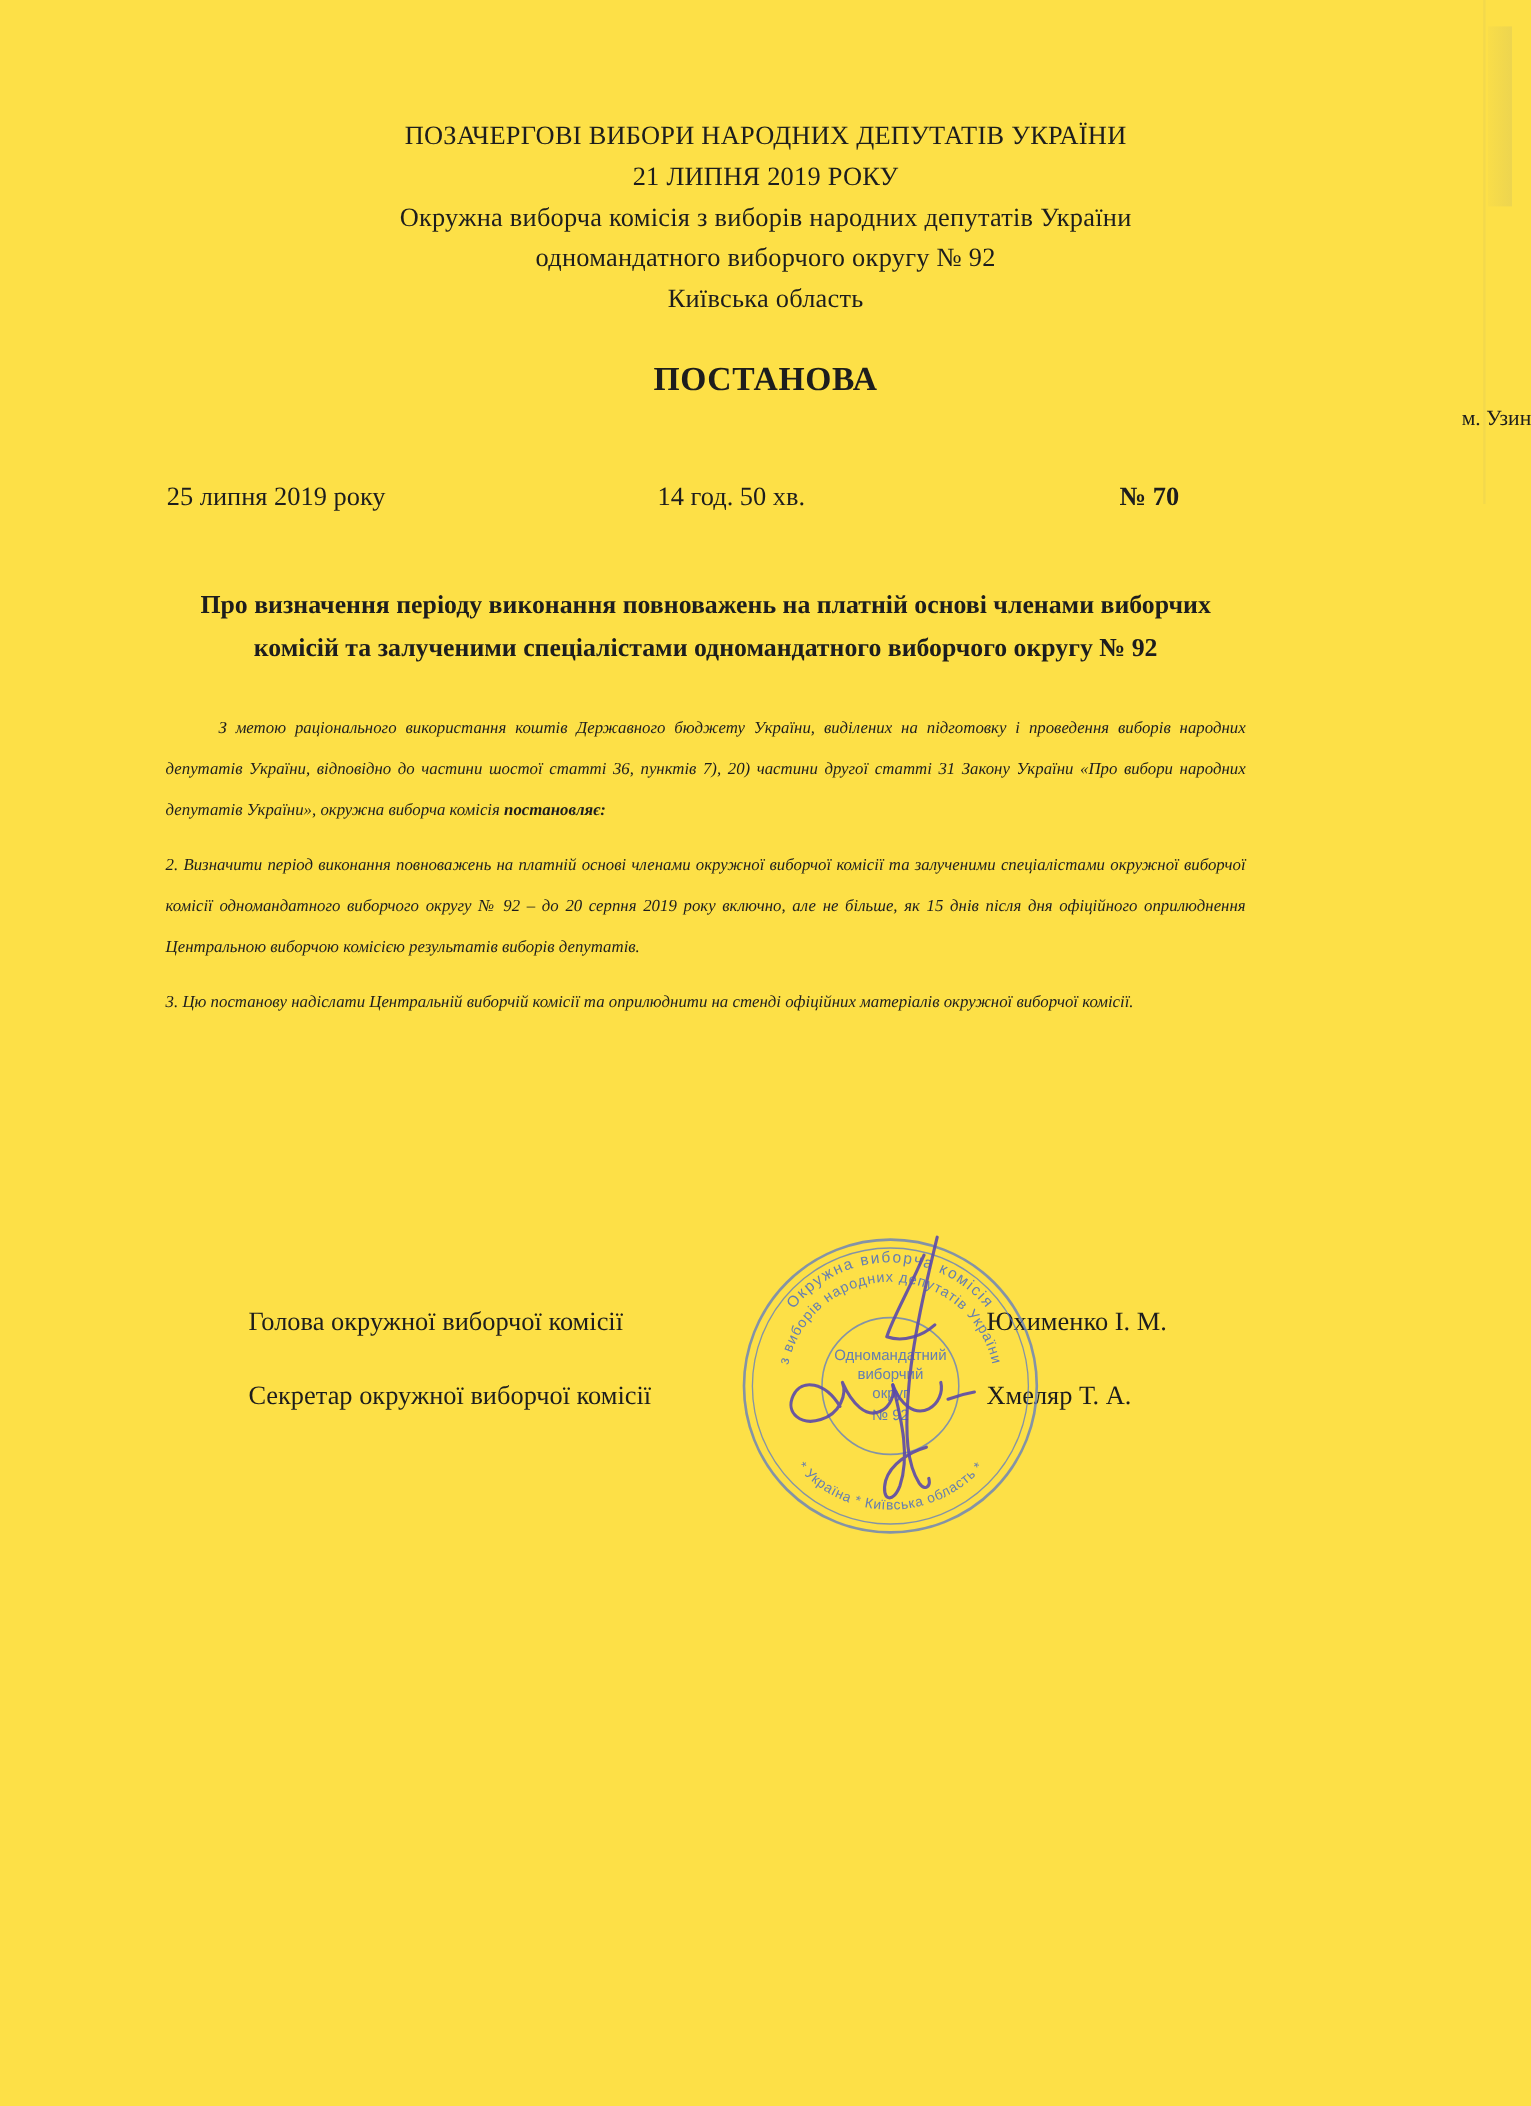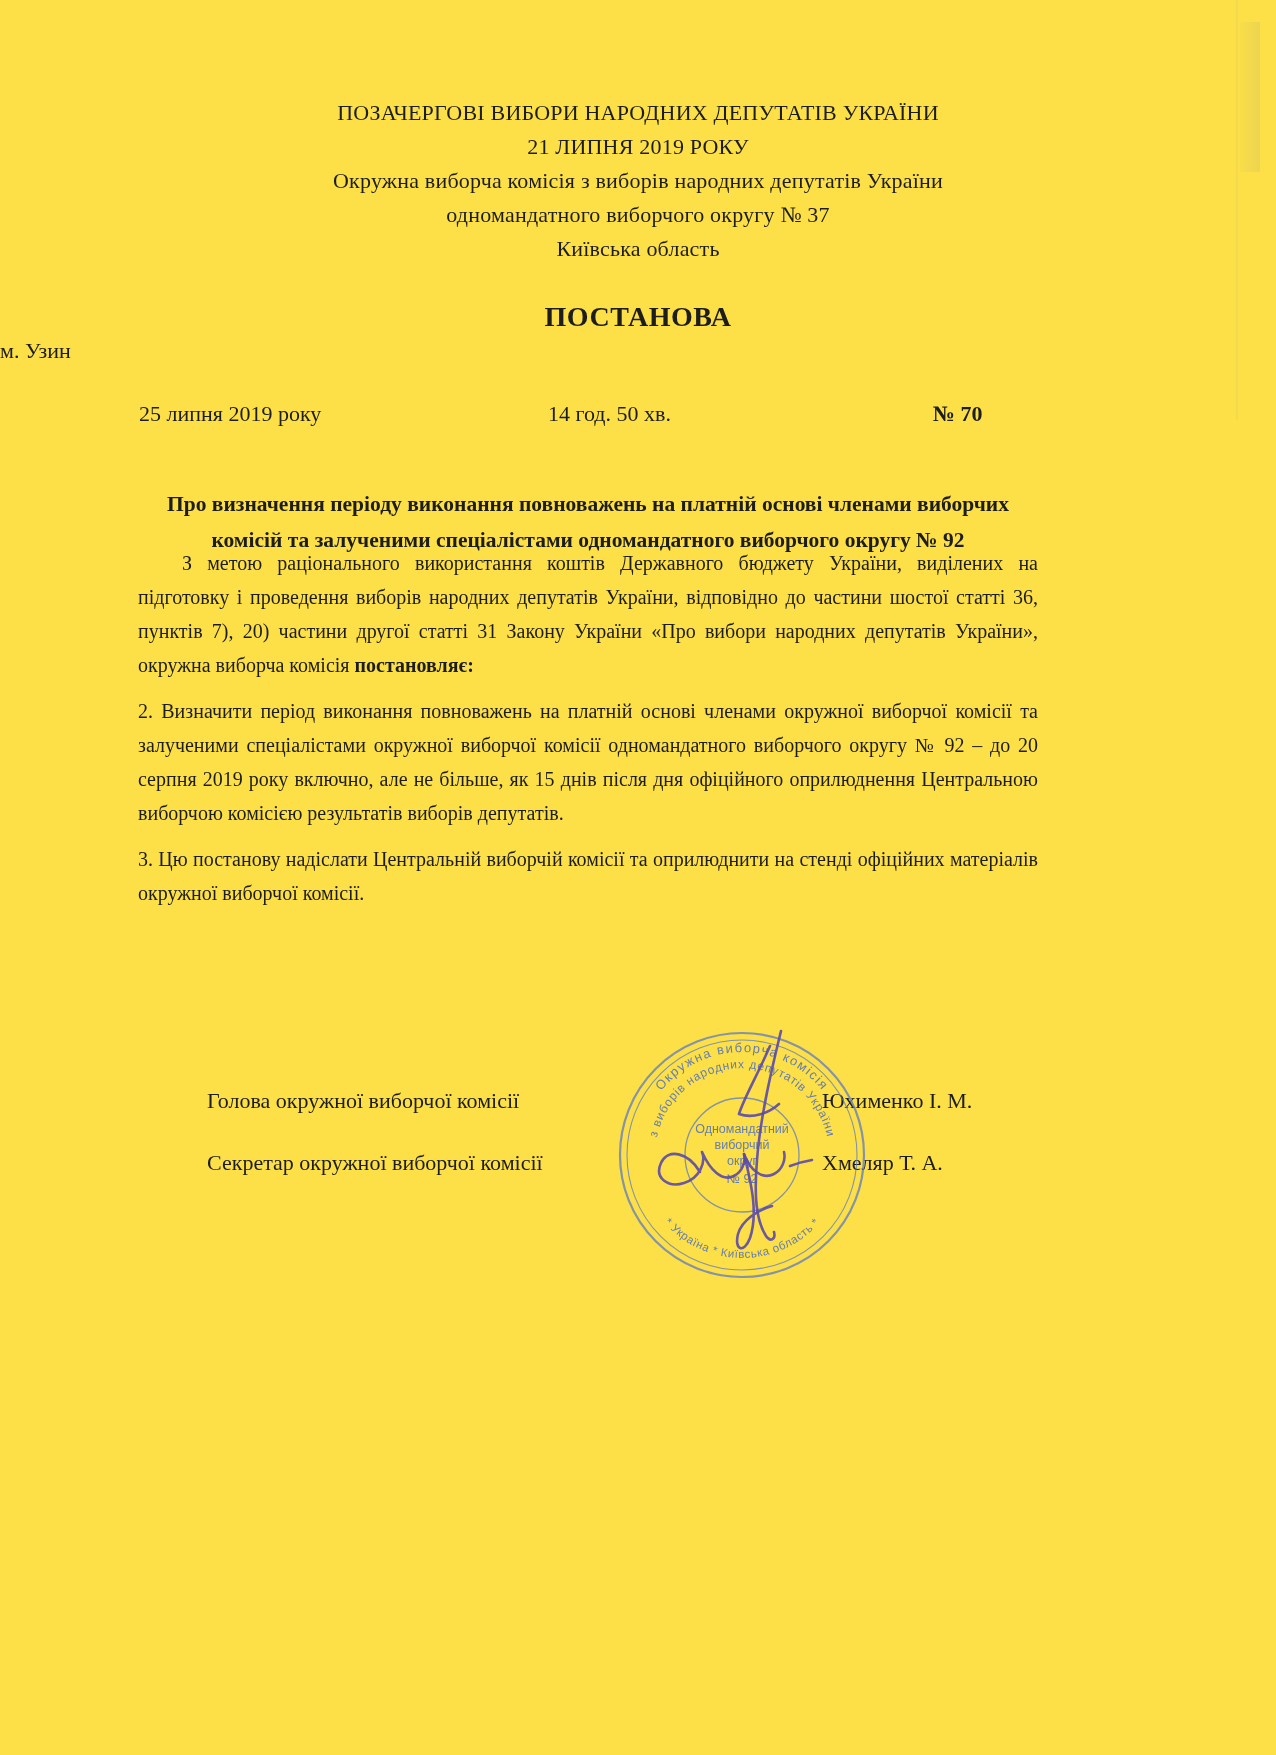--- a/index.html
+++ b/index.html
@@ -26,35 +26,35 @@
     position:absolute;top:96px;left:0;width:100%;
     text-align:center;font-size:22px;line-height:34px;
     letter-spacing:.2px;
   }
   .doctype{
     position:absolute;top:301px;left:0;width:100%;
     text-align:center;font-weight:bold;font-size:28px;letter-spacing:.5px;
   }
   .place{
     position:absolute;top:338px;left:0;width:100%;
-    text-align:left;font-size:22px;
+    text-align:right;font-size:18px;
   }
   .daterow{position:absolute;top:401px;left:0;width:100%;height:32px;font-size:22px;}
   .daterow .date{position:absolute;left:139px;text-align:right;}
   .daterow .time{position:absolute;left:548px;}
   .daterow .num{position:absolute;left:933px;font-weight:bold;}
 
   .title{
     position:absolute;top:486px;left:138px;width:900px;
     text-align:center;font-weight:bold;font-size:21.5px;line-height:36px;
   }
 
   .body{
-    position:absolute;top:546px;left:138px;width:900px;
-    font-size:20px;line-height:34px;text-align:justify;
+    position:absolute;top:591px;left:138px;width:900px;
+    font-size:14px;line-height:34px;text-align:justify;font-style:italic;
   }
   .body p{margin:0 0 12px 0;}
   .body p.intro{text-indent:44px;}
   .body .bold{font-weight:bold;}
 
   .sigrow{position:absolute;font-size:22px;}
   .sigrow .role{position:absolute;left:207px;top:0;white-space:nowrap;}
   .sigrow .name{position:absolute;left:822px;top:0;white-space:nowrap;}
   .sig-1{top:1088px;left:0;width:100%;height:30px;}
   .sig-2{top:1150px;left:0;width:100%;height:30px;}
@@ -68,21 +68,21 @@
 
 <div class="page">
 
   <div class="scan-band"></div>
   <div class="scan-edge"></div>
 
   <div class="header">
     <div>ПОЗАЧЕРГОВІ ВИБОРИ НАРОДНИХ ДЕПУТАТІВ УКРАЇНИ</div>
     <div>21 ЛИПНЯ 2019 РОКУ</div>
     <div>Окружна виборча комісія з виборів народних депутатів України</div>
-    <div>одномандатного виборчого округу № 37</div>
+    <div>одномандатного виборчого округу № 92</div>
     <div>Київська область</div>
   </div>
 
   <div class="doctype">ПОСТАНОВА</div>
   <div class="place">м. Узин</div>
 
   <div class="daterow">
     <span class="date">25 липня 2019 року</span>
     <span class="time">14 год. 50 хв.</span>
     <span class="num">№  70</span>

